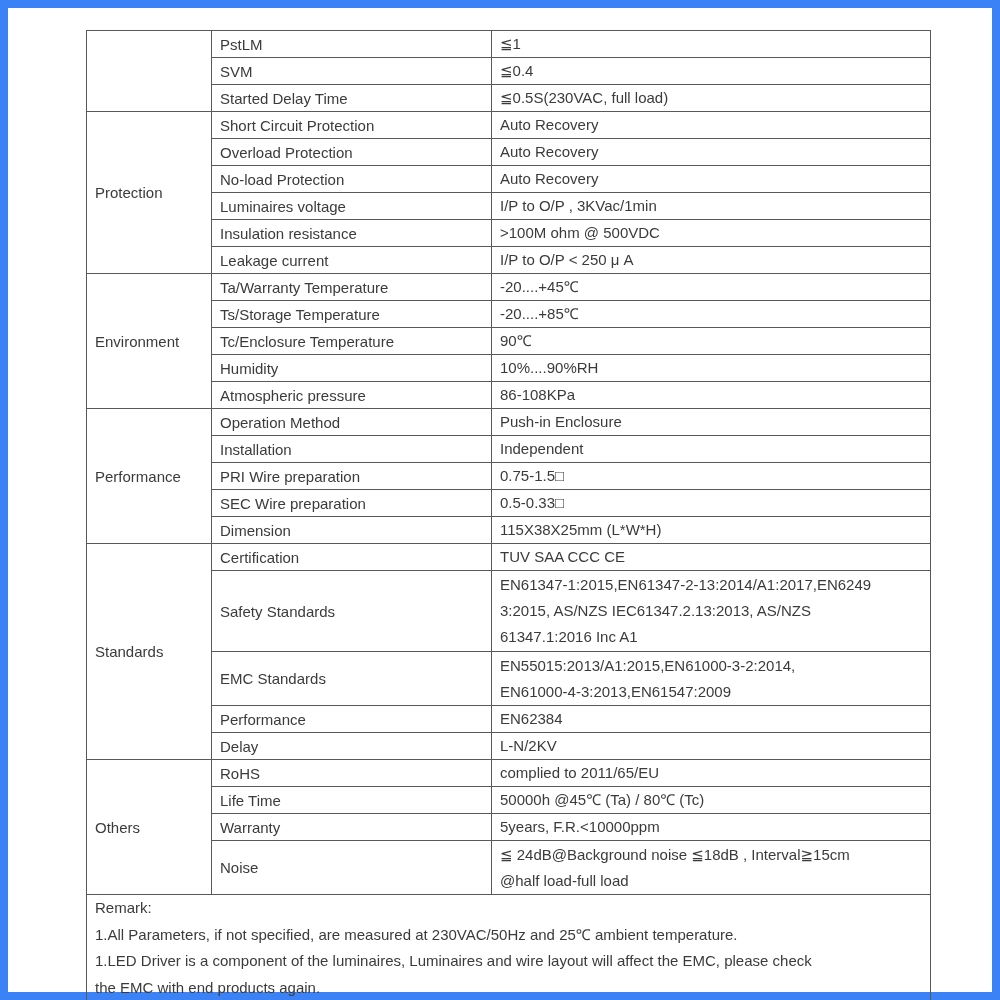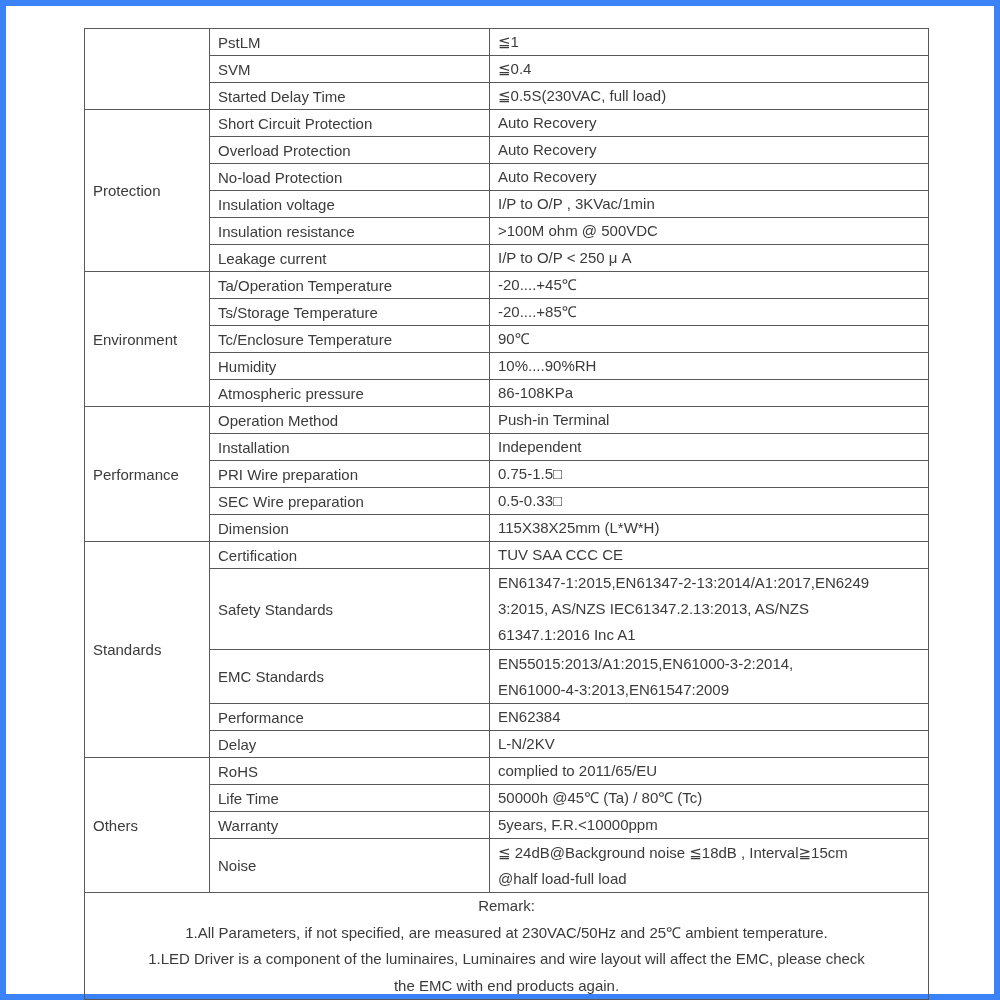--- a/index.html
+++ b/index.html
@@ -7,41 +7,41 @@
     margin: 0; padding: 0;
     width: 1000px; height: 1000px;
     background: #ffffff;
     font-family: "Liberation Sans", sans-serif;
     color: #3b3b3b;
   }
   .page {
     position: absolute;
     left: 0; top: 0;
     width: 1000px; height: 1000px;
-    border: 6px solid #3b82f6;
+    border: 8px solid #3b82f6;
     background: #ffffff;
   }
   table.spec {
     position: absolute;
     left: 78px; top: 22px;
     width: 844px;
     border-collapse: collapse;
     table-layout: fixed;
   }
   table.spec td {
     border: 1px solid #595959;
     font-size: 15px;
     padding: 0 8px;
     vertical-align: middle;
     overflow: hidden;
   }
   table.spec tr       { height: 27px; }
   table.spec tr.rh2   { height: 54px; }
   table.spec tr.rh3   { height: 81px; }
-  table.spec tr.rhrem { height: 105px; text-align: center; }
+  table.spec tr.rhrem { height: 105px; }
   td.cat {
     vertical-align: top;
     padding-top: 5px;
   }
   td.val {
     white-space: pre-line;
     line-height: 26px;
   }
   td.remark-cell {
     vertical-align: top;
@@ -84,35 +84,35 @@
     </tr>
     <tr>
       <td class="param">Overload Protection</td>
       <td class="val">Auto Recovery</td>
     </tr>
     <tr>
       <td class="param">No-load Protection</td>
       <td class="val">Auto Recovery</td>
     </tr>
     <tr>
-      <td class="param">Insulation voltage</td>
+      <td class="param">Luminaires voltage</td>
       <td class="val">I/P to O/P , 3KVac/1min</td>
     </tr>
     <tr>
       <td class="param">Insulation resistance</td>
       <td class="val">&gt;100M ohm @ 500VDC</td>
     </tr>
     <tr>
       <td class="param">Leakage current</td>
       <td class="val">I/P to O/P &lt; 250 μ A</td>
     </tr>
 
     <tr>
       <td class="cat" rowspan="5">Environment</td>
-      <td class="param">Ta/Operation Temperature</td>
+      <td class="param">Ta/Warranty Temperature</td>
       <td class="val">-20....+45℃</td>
     </tr>
     <tr>
       <td class="param">Ts/Storage Temperature</td>
       <td class="val">-20....+85℃</td>
     </tr>
     <tr>
       <td class="param">Tc/Enclosure Temperature</td>
       <td class="val">90℃</td>
     </tr>
@@ -121,21 +121,21 @@
       <td class="val">10%....90%RH</td>
     </tr>
     <tr>
       <td class="param">Atmospheric pressure</td>
       <td class="val">86-108KPa</td>
     </tr>
 
     <tr>
       <td class="cat" rowspan="5">Performance</td>
       <td class="param">Operation Method</td>
-      <td class="val">Push-in Terminal</td>
+      <td class="val">Push-in Enclosure</td>
     </tr>
     <tr>
       <td class="param">Installation</td>
       <td class="val">Independent</td>
     </tr>
     <tr>
       <td class="param">PRI Wire preparation</td>
       <td class="val">0.75-1.5□</td>
     </tr>
     <tr>

